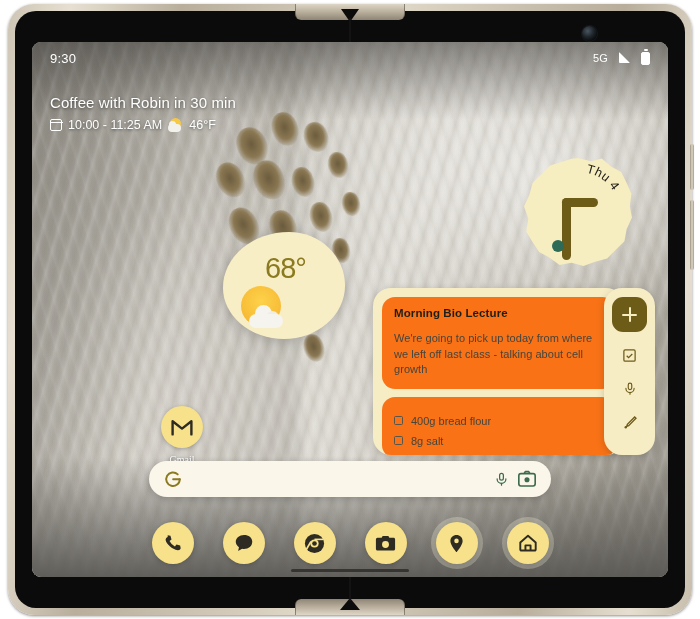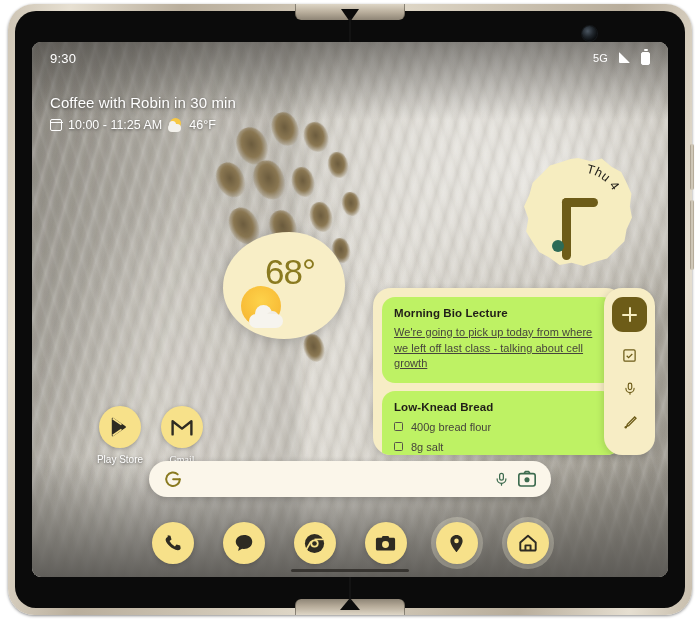--- a/index.html
+++ b/index.html
@@ -196,47 +196,47 @@
     position: absolute; left: 191px; top: 190px;
     width: 122px; height: 107px;
   }
   .wblob {
     position:absolute; inset:0; background:#f8eec6;
     border-radius: 54% 46% 50% 50% / 52% 50% 50% 48%;
     filter: drop-shadow(0 2px 7px rgba(0,0,0,.2));
   }
   #weather-temp {
     position:absolute; left: 42px; top: 20px;
-    font-size: 35px; font-weight: 500; color: #8a7a20; letter-spacing: -1px;
+    font-size: 29px; font-weight: 500; color: #8a7a20; letter-spacing: -1px;
   }
   .w-sun { position:absolute; left: 18px; top: 54px; width:40px;height:40px;border-radius:50%;
     background: radial-gradient(circle at 50% 38%, #fdd24a 0%, #f9c03a 55%, #f4b02f 100%); }
   .w-cloud { position:absolute; left: 26px; top: 76px; width:34px; height:20px; }
   .w-cloud .b1{position:absolute;left:0;bottom:0;width:34px;height:14px;border-radius:10px;background:#f6f4ee;}
   .w-cloud .b2{position:absolute;left:6px;bottom:6px;width:17px;height:17px;border-radius:50%;background:#f6f4ee;}
   .w-cloud .b3{position:absolute;left:17px;bottom:4px;width:13px;height:13px;border-radius:50%;background:#f0ede5;}
 
   
   #notes-widget {
     position: absolute; left: 341px; top: 246px;
     width: 251px; height: 167px;
     background: #f7edc5;
     border-radius: 18px;
     padding: 9px;
     box-shadow: 0 2px 8px rgba(0,0,0,.18);
     overflow: hidden;
   }
   .note-card {
-    background: #bef264;
+    background: #f97316;
     border-radius: 13px;
     padding: 10px 12px 11px;
     margin-bottom: 8px;
   }
   .note-title { font-size: 11.5px; font-weight: 700; color: #201e18; letter-spacing:.1px; }
-  .note-body { font-size: 11px; line-height: 1.42; color: #46443c; margin-top: 6px; letter-spacing:.05px;text-decoration:underline; }
+  .note-body { font-size: 11px; line-height: 1.42; color: #46443c; margin-top: 12px; letter-spacing:.05px; }
   .note-item { display:flex; align-items:center; gap:8px; margin-top: 8px; font-size: 11px; color:#46443c; }
   .chk { width:9px;height:9px;border:1.3px solid #57544a; border-radius:1.5px; flex:none; }
 
   #notes-rail {
     position: absolute; left: 572px; top: 246px;
     width: 51px; height: 167px;
     background: #f7edc5;
     border-radius: 18px;
     display:flex; flex-direction:column; align-items:center;
     padding-top: 9px; gap: 12px;
@@ -386,21 +386,20 @@
           <span class="b1"></span>
       </div>
     </div>
 
     <div id="notes-widget">
       <div class="note-card">
         <div class="note-title">Morning Bio Lecture</div>
         <div class="note-body">We're going to pick up today from where we left off last class - talking about cell growth</div>
       </div>
       <div class="note-card">
-        <div class="note-title">Low-Knead Bread</div>
         <div class="note-item">
           <span class="chk"></span>
           <span>400g bread flour</span>
         </div>
         <div class="note-item">
           <span class="chk"></span>
           <span>8g salt</span>
         </div>
       </div>
     </div>
@@ -423,30 +422,20 @@
         </svg>
       </div>
       <div class="rail-ico">
         <svg width="16" height="16" viewBox="0 0 24 24" fill="none" stroke="#6d5c18" stroke-width="2" stroke-linecap="round">
           <path d="M19 3l2 2-11 11-3 1 1-3z"></path>
             <circle cx="5.6" cy="18.4" r="1.8" fill="#6d5c18" stroke="none"></circle>
         </svg>
       </div>
     </div>
 
-    <div class="app-icon-wrap" id="app-play-store">
-      <div class="app-circle">
-        <svg width="22" height="22" viewBox="0 0 24 24" fill="none" stroke="#2e2b22" stroke-width="1.9" stroke-linejoin="round">
-          <path d="M4 2.8v18.4l13.5-9.2z" fill="#2e2b22"></path>
-          <path d="M4 2.8l9.6 6.6" stroke="#f7e18a"></path>
-          <path d="M4 21.2l9.6-6.6" stroke="#f7e18a"></path>
-        </svg>
-      </div>
-      <div class="app-label">Play Store</div>
-    </div>
     <div class="app-icon-wrap" id="app-gmail">
       <div class="app-circle">
         <svg width="24" height="20" viewBox="0 0 24 20" fill="none" stroke="#2e2b22" stroke-width="2.4" stroke-linejoin="round" stroke-linecap="round">
           <path d="M2.6 17.4V4.2L12 11.6l9.4-7.4v13.2"></path>
         </svg>
       </div>
       <div class="app-label">Gmail</div>
     </div>
 
     <div id="search-bar">

